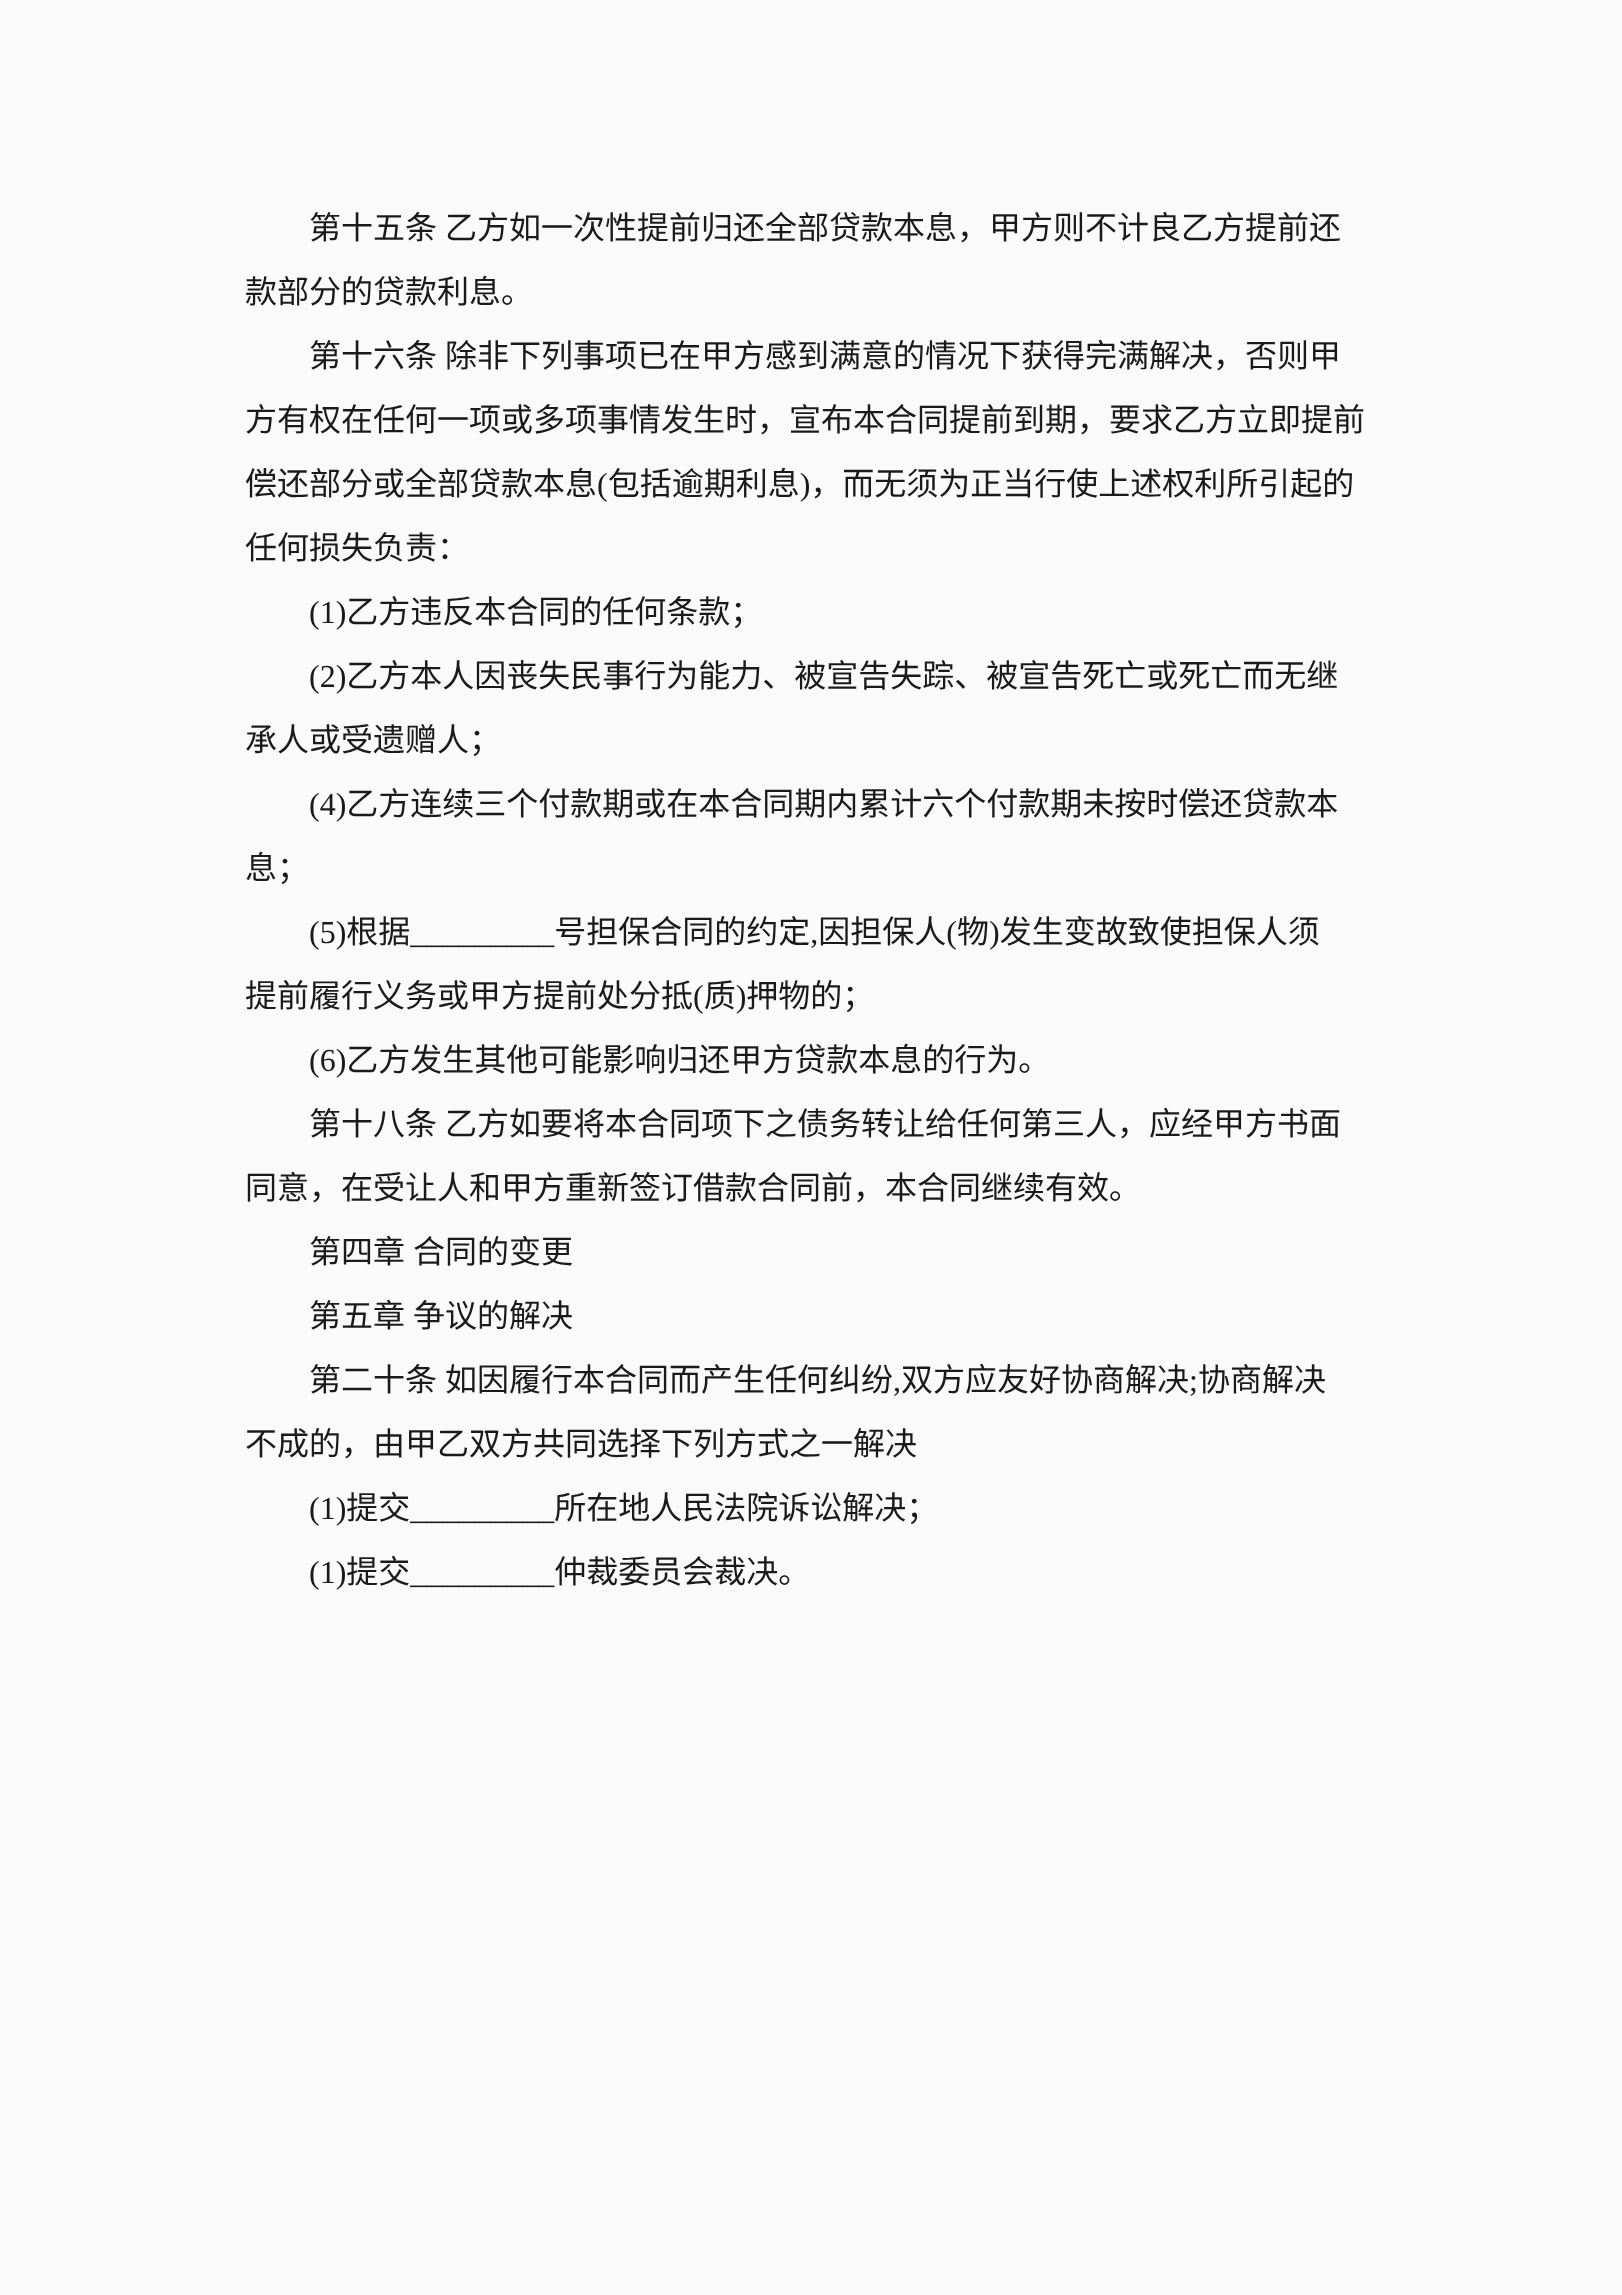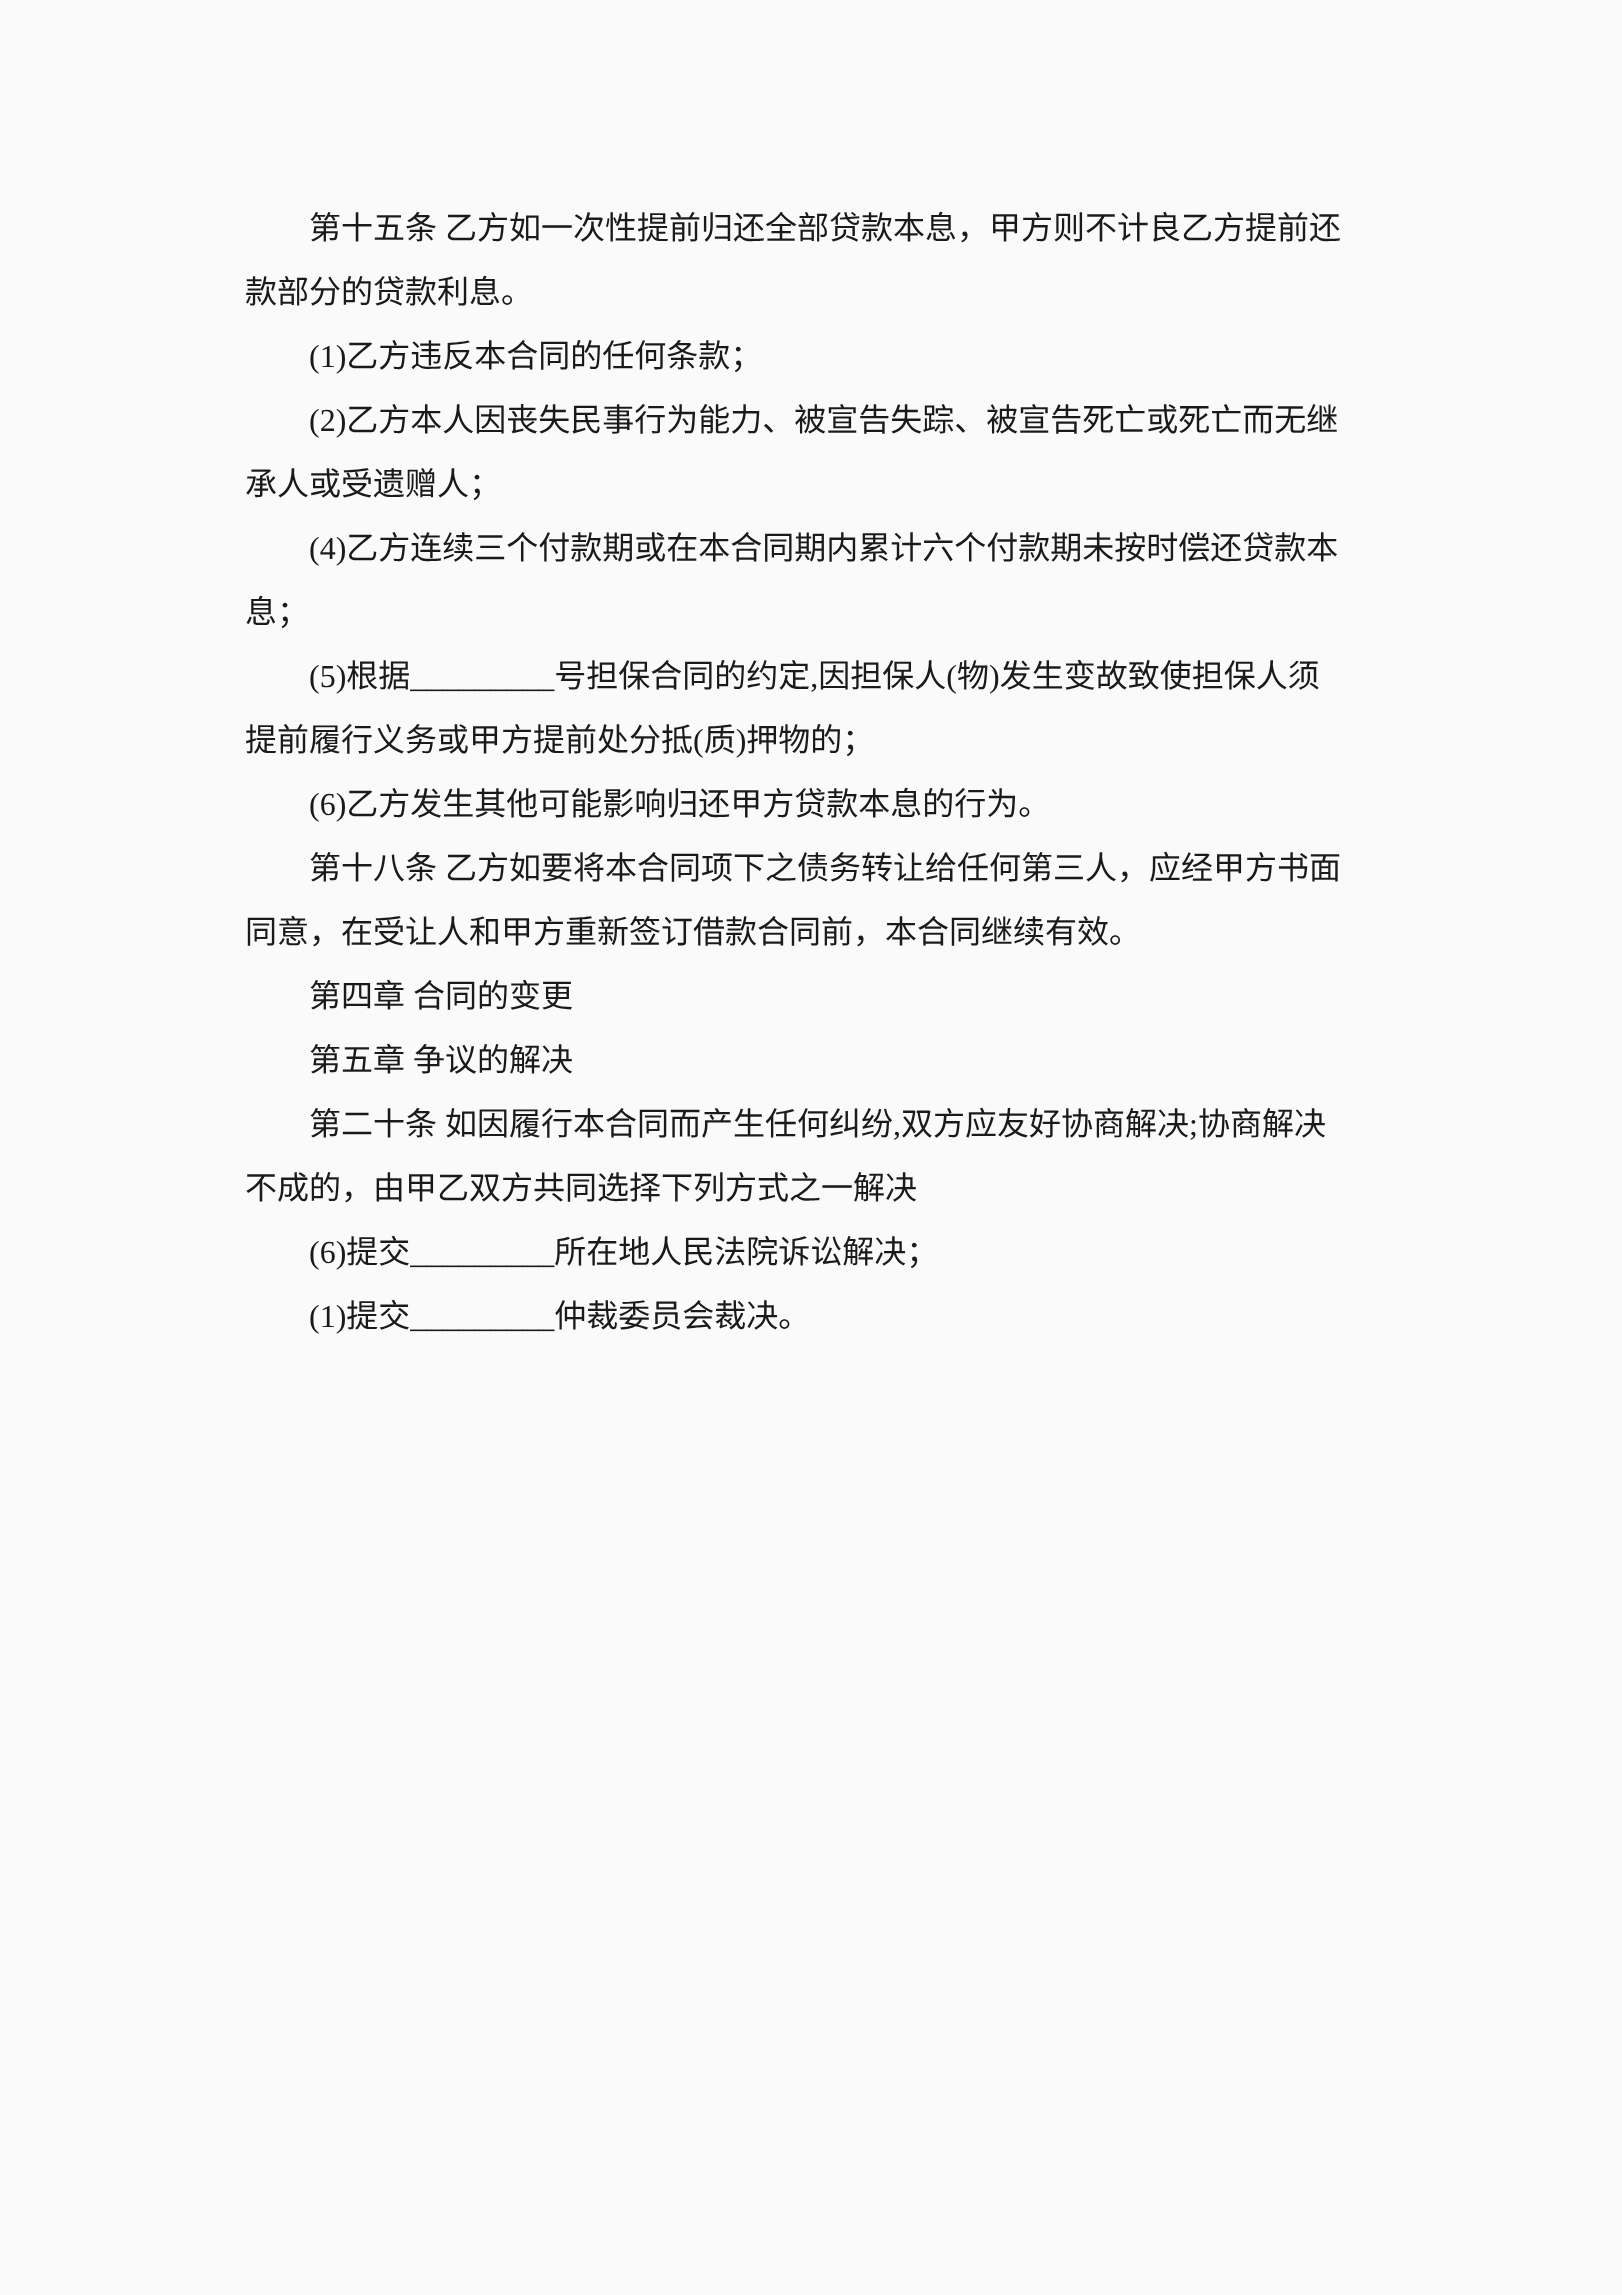--- a/index.html
+++ b/index.html
@@ -39,31 +39,35 @@
     word-break: keep-all;
   }
 </style>
 </head>
 <body>
 
 <div class="page">
   <div class="text-block">
     <p class="para">第十五条 乙方如一次性提前归还全部贷款本息，甲方则不计良乙方提前还
 款部分的贷款利息。</p>
+    <p class="para">第十六条 除非下列事项已在甲方感到满意的情况下获得完满解决，否则甲
+方有权在任何一项或多项事情发生时，宣布本合同提前到期，要求乙方立即提前
+偿还部分或全部贷款本息(包括逾期利息)，而无须为正当行使上述权利所引起的
+任何损失负责：</p>
     <p class="para">(1)乙方违反本合同的任何条款；</p>
     <p class="para">(2)乙方本人因丧失民事行为能力、被宣告失踪、被宣告死亡或死亡而无继
 承人或受遗赠人；</p>
     <p class="para">(4)乙方连续三个付款期或在本合同期内累计六个付款期未按时偿还贷款本
 息；</p>
     <p class="para">(5)根据_________号担保合同的约定,因担保人(物)发生变故致使担保人须
 提前履行义务或甲方提前处分抵(质)押物的；</p>
     <p class="para">(6)乙方发生其他可能影响归还甲方贷款本息的行为。</p>
     <p class="para">第十八条 乙方如要将本合同项下之债务转让给任何第三人，应经甲方书面
 同意，在受让人和甲方重新签订借款合同前，本合同继续有效。</p>
     <p class="para">第四章 合同的变更</p>
     <p class="para">第五章 争议的解决</p>
     <p class="para">第二十条 如因履行本合同而产生任何纠纷,双方应友好协商解决;协商解决
 不成的，由甲乙双方共同选择下列方式之一解决</p>
-    <p class="para">(6)提交_________所在地人民法院诉讼解决；</p>
+    <p class="para">(1)提交_________所在地人民法院诉讼解决；</p>
     <p class="para">(1)提交_________仲裁委员会裁决。</p>
   </div>
 </div>
 
 
 </body></html>

